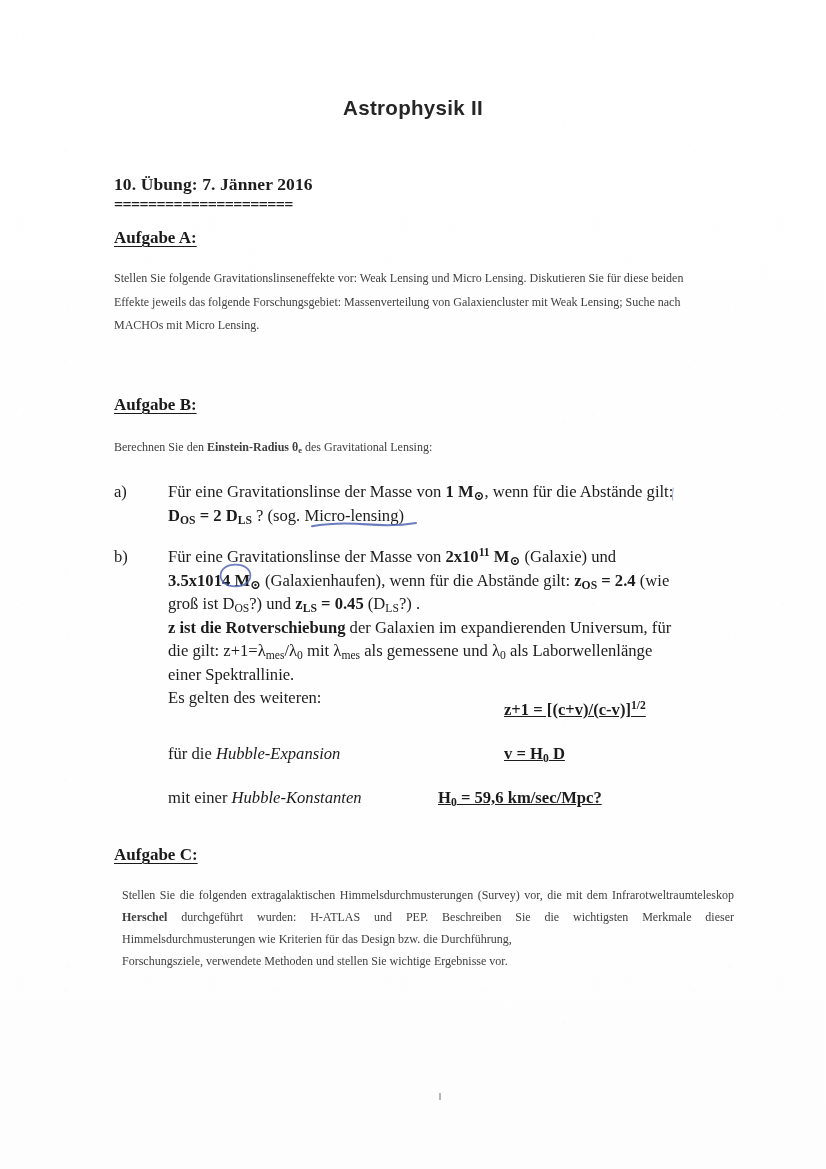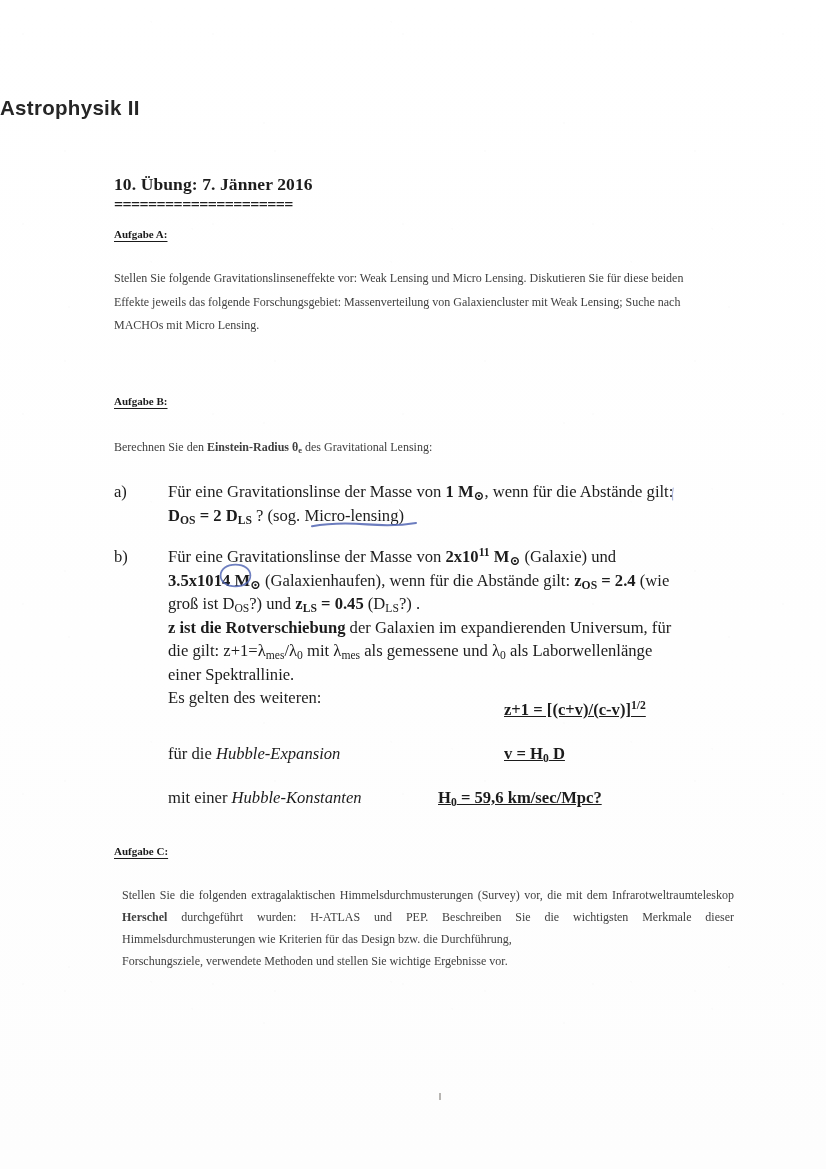--- a/index.html
+++ b/index.html
@@ -37,20 +37,21 @@
     left: 0; top: 0;
     width: 826px;
     height: 1169px;
   }
 
   
   .doc-title {
     position: absolute;
     left: 0; top: 96px;
     width: 826px;
+    text-align: center;
     font-family: "Liberation Sans", "DejaVu Sans", sans-serif;
     font-weight: bold;
     font-size: 20.5px;
     letter-spacing: 0.3px;
     color: #262626;
   }
 
   
   .date-block {
     position: absolute;
@@ -70,21 +71,21 @@
     letter-spacing: -0.6px;
     color: #1d1d1d;
     white-space: nowrap;
   }
 
   
   .section-head {
     position: absolute;
     left: 114px;
     font-weight: bold;
-    font-size: 11px;
+    font-size: 17px;
     color: #1a1a1a;
     text-decoration: underline;
     text-underline-offset: 3px;
     text-decoration-thickness: 1.4px;
   }
   #head-a { top: 228px; }
   #head-b { top: 395px; }
   #head-c { top: 845px; }
 
   

